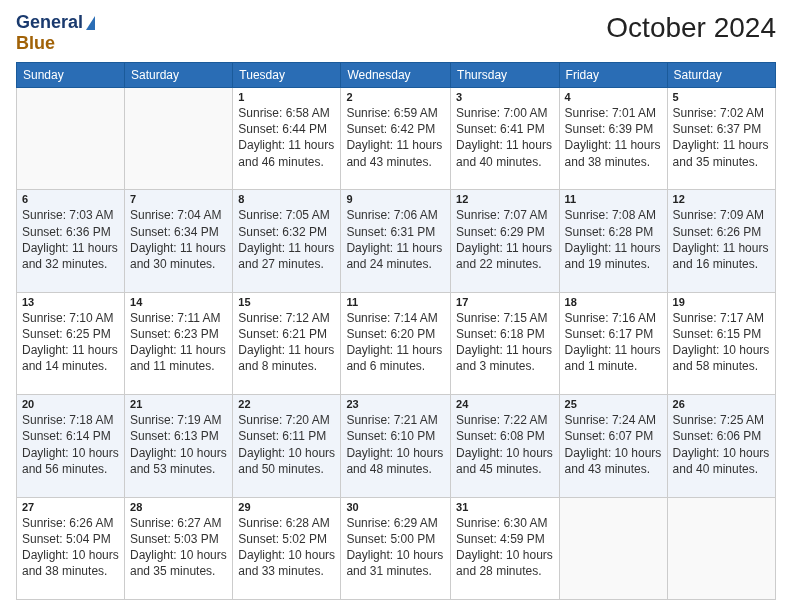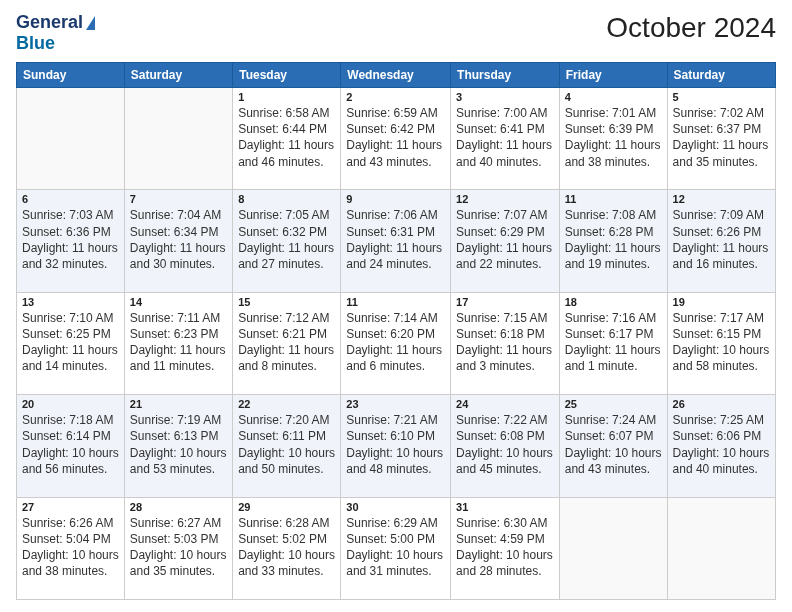--- a/index.html
+++ b/index.html
@@ -38,21 +38,21 @@
     }
     .calendar {
       border-collapse: collapse;
       width: 100%;
       flex: 1;
     }
     .calendar th {
       background: #2a6db5;
       color: #fff;
       font-size: 12px;
-      font-weight: bold;
+      font-weight: normal;
       padding: 5px 6px;
       text-align: left;
       border: 1px solid #1a5a9a;
     }
     .calendar td {
       border: 1px solid #ccc;
       vertical-align: top;
       padding: 3px 5px;
       font-size: 9.5px;
       color: #222;
@@ -82,21 +82,21 @@
 <body>
 
 <div class="page">
   <div class="header">
     <div class="logo">
       <div class="logo-line">
         <span style="font-size:18px;font-weight:bold;color:#1a3a6e;">General</span>
         <span style="display:inline-block;width:0;height:0;border-left:9px solid transparent;border-bottom:14px solid #2a6db5;margin-left:3px;vertical-align:middle;"></span>
       </div>
       <div class="logo-line">
-        <span style="font-size:18px;font-weight:bold;color:#0369a1;">Blue</span>
+        <span style="font-size:18px;font-weight:bold;color:#a16207;">Blue</span>
       </div>
     </div>
     <div class="title-block">
       <div style="font-size:28px;font-weight:300;color:#222;">October 2024</div>
     </div>
   </div>
 
   <table class="calendar">
     <thead>
       <tr>

